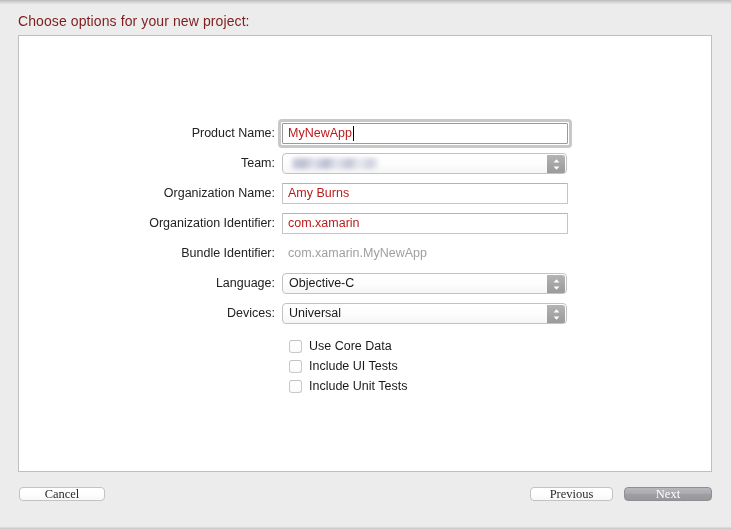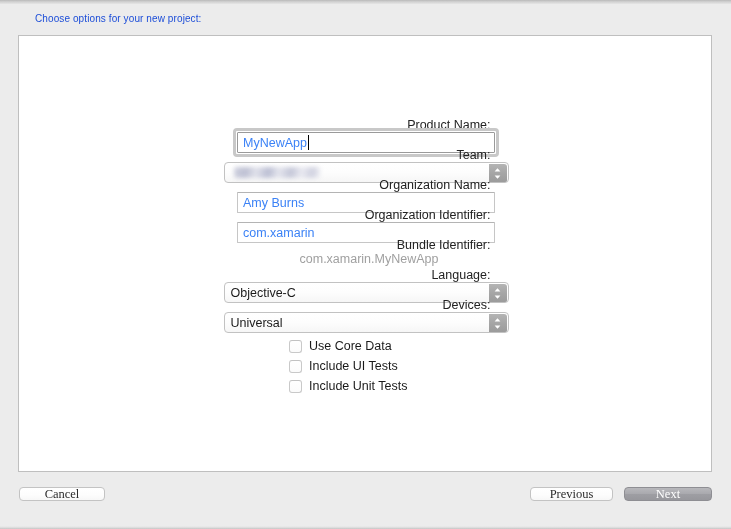--- a/index.html
+++ b/index.html
@@ -30,24 +30,24 @@
   }
   .chrome-bottom {
     position: absolute;
     left: 0; bottom: 0;
     width: 731px; height: 3px;
     background: linear-gradient(to top, #c4c4c4 0%, #e2e2e2 60%, #ececec 100%);
   }
 
   .sheet-title {
     position: absolute;
-    left: 35px;
+    left: 18px;
     top: 13px;
-    font-size: 10px;
-    color: #1d4ed8;
+    font-size: 14px;
+    color: #7f1d1d;
     letter-spacing: 0.1px;
   }
 
   
   .content-panel {
     position: absolute;
     left: 18px;
     top: 35px;
     width: 694px;
     height: 437px;
@@ -61,45 +61,44 @@
     position: absolute;
     left: 0;
     top: 82px;
     width: 694px;
   }
   .row {
     position: relative;
     height: 30px;
     display: flex;
     align-items: center;
-    flex-direction: column;
   }
   .row-label {
     width: 263px;
     text-align: right;
     padding-right: 7px;
     font-size: 12.5px;
     color: #222222;
     box-sizing: border-box;
     white-space: nowrap;
   }
 
   .field-wrap {
     position: relative;
     display: flex;
     align-items: center;
   }
 
   
   input.textfield {
-    width: 258px;
+    width: 286px;
     height: 21px;
     font-family: "Liberation Sans", sans-serif;
     font-size: 12.5px;
-    color: #3b82f6;
+    color: #b91c1c;
     background: #ffffff;
     border: 1px solid #c6c6c6;
     border-top-color: #b4b4b4;
     border-radius: 1px;
     padding: 0 0 0 5px;
     box-sizing: border-box;
     outline: none;
   }
 
   

